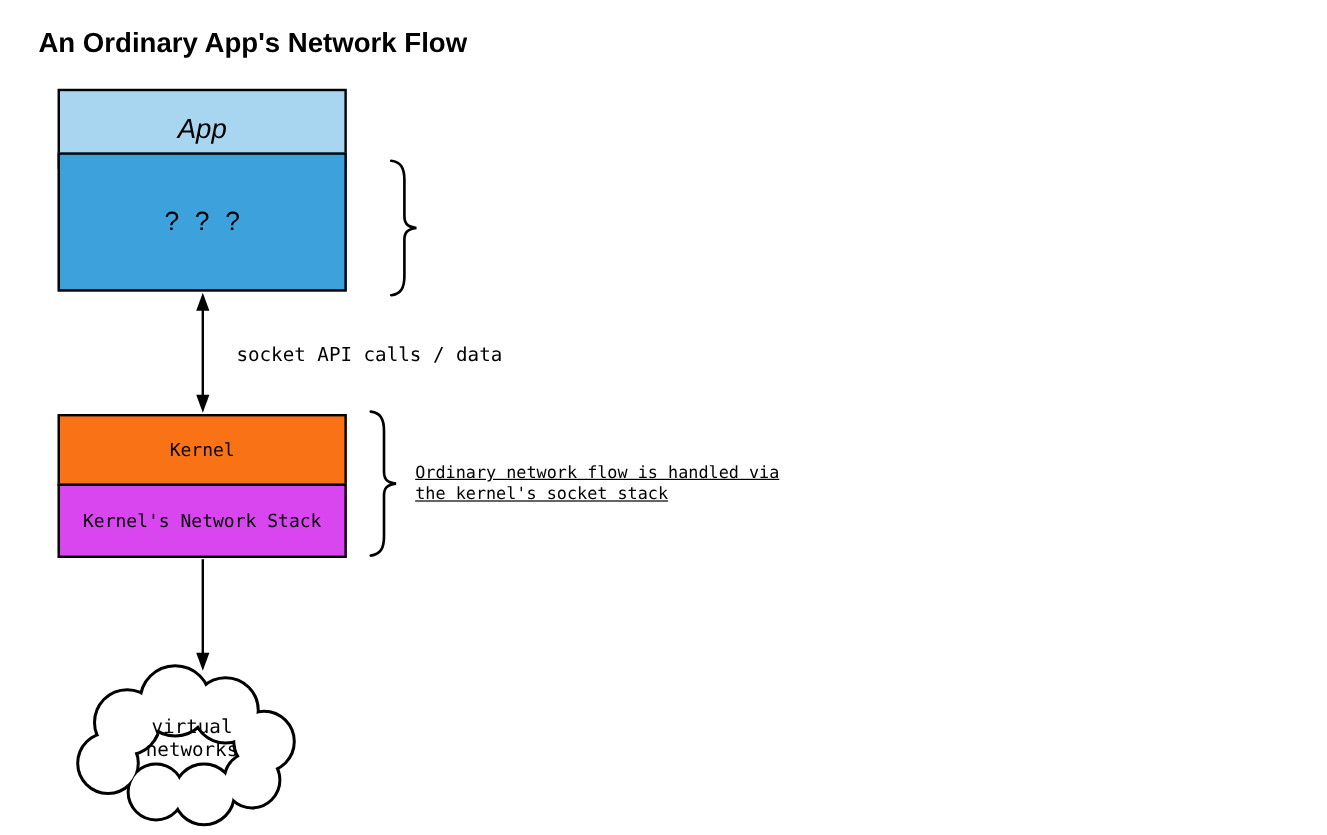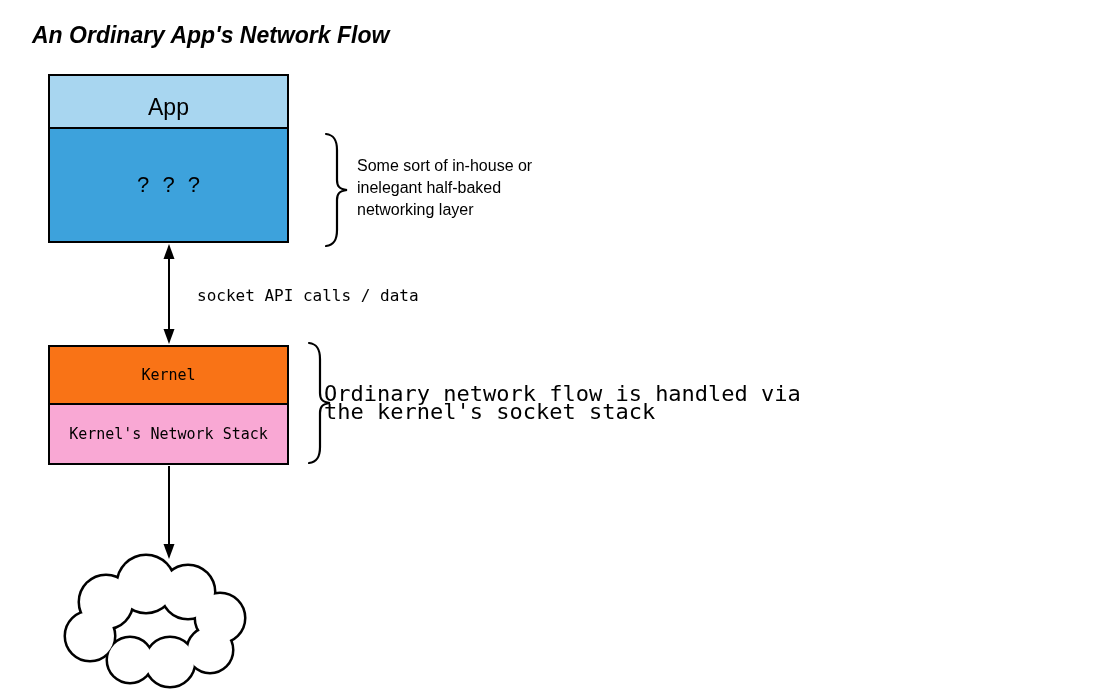--- a/index.html
+++ b/index.html
@@ -1,32 +1,32 @@
 <!DOCTYPE html>
 <html><head>
 <meta charset="utf-8">
 <style>
   html,body { margin:0; padding:0; background:#ffffff; }
   .page {
     position:relative; width:1106px; height:696px; background:#ffffff;
     font-family:"Liberation Sans", sans-serif; color:#000; overflow:hidden;
   }
   .abs { position:absolute; }
-  .title { left:32px; top:22px; font-size:23px; font-weight:bold; white-space:nowrap;font-style:italic; }
+  .title { left:32px; top:22px; font-size:23px; font-weight:bold; white-space:nowrap; }
   .box {
     position:absolute; box-sizing:border-box; border:2px solid #000;
     display:flex; align-items:center; justify-content:center;
   }
-  .box-app    { left:48px; top:74px;  width:241px; height:67px;  font-size:23px; }
+  .box-app    { left:48px; top:74px;  width:241px; height:67px;  font-size:23px; font-style:italic; }
   .box-unknown{ left:48px; top:127px; width:241px; height:116px; font-size:22px; word-spacing:7px; }
   .box-kernel { left:48px; top:345px; width:241px; height:60px;  font-family:"DejaVu Sans Mono", monospace; font-size:15px; }
   .box-stack  { left:48px; top:403px; width:241px; height:62px;  font-family:"DejaVu Sans Mono", monospace; font-size:15px; }
   .layer { position:absolute; left:0; top:0; width:1106px; height:696px; pointer-events:none; }
   .ann1 { left:357px; top:155px; font-size:16px; line-height:22px; }
-  .ann2 { left:324px; top:385px; font-family:"DejaVu Sans Mono", monospace; font-size:22px; line-height:18px; white-space:nowrap; }
+  .ann2 { left:346px; top:385px; font-family:"DejaVu Sans Mono", monospace; font-size:14px; line-height:18px; white-space:nowrap;text-decoration:underline; }
   .socket-label { left:197px; top:286px; font-family:"DejaVu Sans Mono", monospace; font-size:16px; white-space:nowrap;text-align:right; }
   .cloud-svg { left:58px; top:550px; width:200px; height:140px; }
   .cloud-label {
     left:98px; top:596px; width:124px; text-align:center;
     font-family:"DejaVu Sans Mono", monospace; font-size:16px; line-height:19px;
   }
   .line { display:block; }
 </style>
 </head>
 <body>
@@ -38,43 +38,38 @@
   <div class="box box-app" style="background-color: rgb(168, 214, 240);">
     <span>App</span>
   </div>
   <div class="box box-unknown" style="background-color: rgb(61, 162, 220);">
     <span>? ? ?</span>
   </div>
 
   <div class="box box-kernel" style="background-color: #f97316;">
     <span>Kernel</span>
   </div>
-  <div class="box box-stack" style="background-color: #f9a8d4;">
+  <div class="box box-stack" style="background-color: #d946ef;">
     <span>Kernel's Network Stack</span>
   </div>
 
   <svg class="layer" viewBox="0 0 1106 696" xmlns="http://www.w3.org/2000/svg">
 
     <path d="M 326 134 C 334 135 337 140 337 150 L 337 180 C 337 186 339 189 347 190 C 339 191 337 194 337 200 L 337 230 C 337 240 334 245 326 246" fill="none" stroke="#000" stroke-width="2.2" stroke-linecap="round"></path>
 
     <path d="M 309 343 C 317 344 320 349 320 359 L 320 393 C 320 399 322 402 330 403 C 322 404 320 407 320 413 L 320 447 C 320 457 317 462 309 463" fill="none" stroke="#000" stroke-width="2.2" stroke-linecap="round"></path>
 
     <line x1="169" y1="257" x2="169" y2="331" stroke="#000" stroke-width="2"></line>
     <polygon points="169,244 163.5,259 174.5,259" fill="#000"></polygon>
     <polygon points="169,344 163.5,329 174.5,329" fill="#000"></polygon>
 
     <line x1="169" y1="466" x2="169" y2="546" stroke="#000" stroke-width="2"></line>
     <polygon points="169,559 163.5,544 174.5,544" fill="#000"></polygon>
   </svg>
 
-  <div class="abs ann1">
-    <span class="line">Some sort of in-house or</span>
-    <span class="line">inelegant half-baked</span>
-    <span class="line">networking layer</span>
-  </div>
 
   <div class="abs socket-label">socket API calls / data</div>
 
   <div class="abs ann2">
     <span class="line">Ordinary network flow is handled via</span>
     <span class="line">the kernel's socket stack</span>
   </div>
 
   <svg class="abs cloud-svg" viewBox="0 0 200 140" xmlns="http://www.w3.org/2000/svg">
     <g stroke="#000" stroke-width="5" fill="#fff">
@@ -91,14 +86,18 @@
       <circle cx="48" cy="52" r="26"></circle>
       <circle cx="88" cy="34" r="28"></circle>
       <circle cx="130" cy="42" r="26"></circle>
       <circle cx="162" cy="68" r="24"></circle>
       <circle cx="152" cy="100" r="22"></circle>
       <circle cx="112" cy="112" r="24"></circle>
       <circle cx="72" cy="110" r="22"></circle>
       <circle cx="32" cy="86" r="24"></circle>
     </g>
   </svg>
+  <div class="abs cloud-label">
+    <span class="line">virtual</span>
+    <span class="line">networks</span>
+  </div>
 
 </div>
 
 </body></html>

